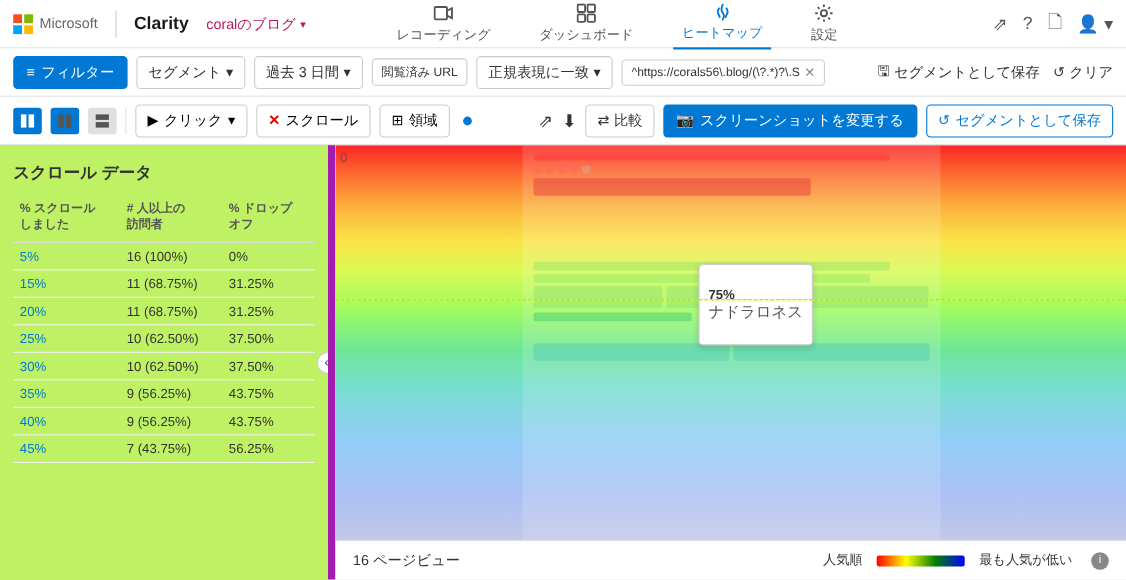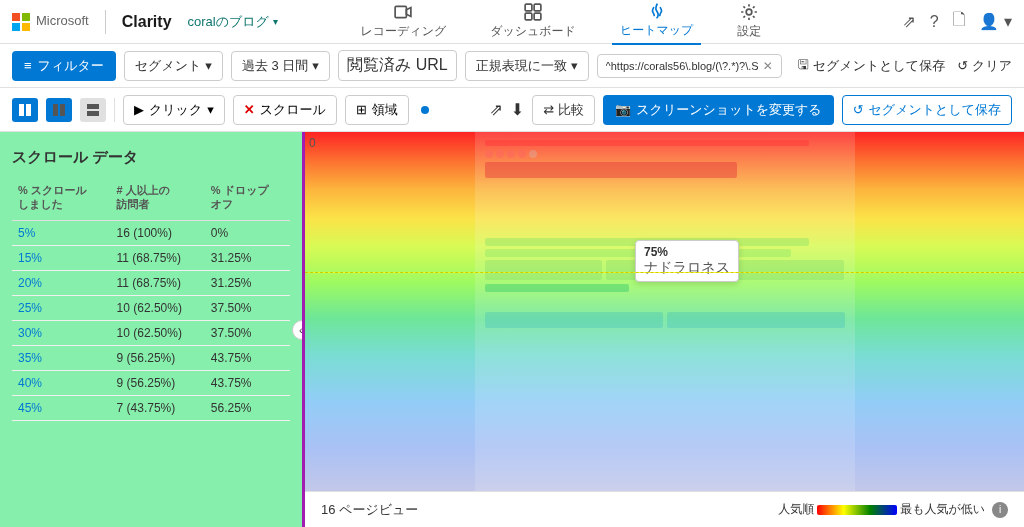--- a/index.html
+++ b/index.html
@@ -12,37 +12,37 @@
     }
     .ms-logo { display: flex; align-items: flex-start; gap: 6px; }
     .ms-logo-grid { display: grid; grid-template-columns: 1fr 1fr; gap: 2px; width: 18px; height: 18px; }
     .ms-logo-grid span { display: block; }
     .ms-logo-grid span:nth-child(1) { background: #f25022; }
     .ms-logo-grid span:nth-child(2) { background: #7fba00; }
     .ms-logo-grid span:nth-child(3) { background: #00a4ef; }
     .ms-logo-grid span:nth-child(4) { background: #ffb900; }
     .divider-v { width: 1px; height: 24px; background: #ccc; }
     .app-title { font-size: 16px; font-weight: 600; color: #1a1a1a; }
-    .blog-name { font-size: 13px; color: #0f766e; display: flex; align-items: center; gap: 4px; cursor: pointer; }
+    .blog-name { font-size: 13px; color: #be185d; display: flex; align-items: center; gap: 4px; cursor: pointer; }
     .chevron-down { font-size: 10px; }
     .nav-center { display: flex; align-items: center; gap: 28px; margin: 0 auto; }
     .nav-item { display: flex; flex-direction: column; align-items: center; gap: 2px; cursor: pointer; color: #555; font-size: 12px; padding: 4px 8px; }
     .nav-item svg { width: 18px; height: 18px; }
     .nav-item.active { color: #0078d4; border-bottom: 2px solid #0078d4; }
     .nav-right { display: flex; align-items: center; gap: 14px; margin-left: auto; }
     .nav-icon-btn { cursor: pointer; color: #555; font-size: 16px; }
 
     
     .filter-bar {
       display: flex; align-items: center; background: #fff;
       border-bottom: 1px solid #e0e0e0; height: 44px; padding: 0 12px; gap: 8px;
     }
     .btn-filter { background: #0078d4; color: #fff; border: none; border-radius: 4px; padding: 6px 12px; cursor: pointer; display: flex; align-items: center; gap: 6px; font-size: 13px; }
     .btn-secondary { background: #fff; color: #333; border: 1px solid #ccc; border-radius: 4px; padding: 5px 10px; cursor: pointer; display: flex; align-items: center; gap: 4px; font-size: 13px; }
-    .filter-tag { background: #fff; border: 1px solid #ccc; border-radius: 4px; padding: 4px 8px; font-size: 16px; display: flex; align-items: center; gap: 6px; }
+    .filter-tag { background: #fff; border: 1px solid #ccc; border-radius: 4px; padding: 4px 8px; font-size: 11px; display: flex; align-items: center; gap: 6px; }
     .filter-tag-url { background: #fff; border: 1px solid #ccc; border-radius: 4px; padding: 4px 8px; font-size: 12px; display: flex; align-items: center; gap: 4px; max-width: 220px; }
     .filter-tag-url .close { cursor: pointer; color: #888; }
     .save-segment { display: flex; align-items: center; gap: 4px; cursor: pointer; color: #333; font-size: 13px; }
     .clear-btn { display: flex; align-items: center; gap: 4px; cursor: pointer; color: #333; font-size: 13px; }
 
     
     .tool-bar {
       display: flex; align-items: center; background: #fff;
       border-bottom: 1px solid #e0e0e0; height: 44px; padding: 0 12px; gap: 8px;
     }
@@ -56,22 +56,22 @@
     .right-tools { margin-left: auto; display: flex; align-items: center; gap: 8px; }
     .btn-primary { background: #0078d4; color: #fff; border: none; border-radius: 4px; padding: 6px 12px; cursor: pointer; display: flex; align-items: center; gap: 5px; font-size: 13px; }
     .btn-outline { background: #fff; color: #0078d4; border: 1px solid #0078d4; border-radius: 4px; padding: 5px 10px; cursor: pointer; display: flex; align-items: center; gap: 5px; font-size: 13px; }
     .dot-btn { width: 8px; height: 8px; background: #0078d4; border-radius: 50%; border: none; cursor: pointer; margin-left: 4px; }
 
     
     .main-content { display: flex; height: calc(527px - 132px); background: #f3f2f1; }
 
     
     .scroll-data {
-      width: 305px; min-width: 305px; background: #86efac;
-      border-right: 3px solid #a21caf; overflow-y: auto; padding: 16px 12px;
+      width: 305px; min-width: 305px; background: #bef264;
+      border-right: 7px solid #a21caf; overflow-y: auto; padding: 16px 12px;
       position: relative;
     }
     .collapse-btn { position: absolute; right: -10px; top: 50%; transform: translateY(-50%); background: #fff; border: 1px solid #ccc; border-radius: 50%; width: 20px; height: 20px; display: flex; align-items: center; justify-content: center; cursor: pointer; font-size: 11px; z-index: 10; }
     .scroll-title { font-size: 15px; font-weight: 600; margin-bottom: 12px; }
     .scroll-table { width: 100%; border-collapse: collapse; }
     .scroll-table th { font-size: 11px; color: #555; text-align: left; padding: 4px 6px 8px; border-bottom: 1px solid #e0e0e0; line-height: 1.3; }
     .scroll-table td { font-size: 12px; padding: 5px 6px; border-bottom: 1px solid #f0f0f0; }
     .scroll-table td:first-child { color: #0078d4; cursor: pointer; }
 
     
@@ -101,34 +101,34 @@
     .page-preview-content {
       position: absolute; top: 8px; left: 50%; transform: translateX(-50%);
       width: 360px; opacity: 0.6;
     }
     .preview-bar { height: 8px; background: rgba(255,100,100,0.8); border-radius: 2px; margin-bottom: 3px; }
     .preview-dots { display: flex; gap: 3px; margin-bottom: 4px; }
     .preview-dot { width: 8px; height: 8px; border-radius: 50%; background: rgba(200,100,100,0.6); }
     .tooltip-75 {
       position: absolute; left: 330px; top: 30%;
       background: #fff; border: 1px solid #ccc; border-radius: 4px;
-      padding: 4px 8px; font-size: 12px; white-space: nowrap;
+      padding: 20px 8px; font-size: 12px; white-space: nowrap;
       box-shadow: 0 2px 6px rgba(0,0,0,0.15);
     }
     .tooltip-line {
       position: absolute; left: 0; right: 0; top: calc(30% + 32px);
       height: 1px; background: rgba(255,255,0,0.8); border-top: 1px dashed rgba(200,200,0,0.9);
     }
     .row-num { position: absolute; left: 4px; top: 4px; font-size: 12px; color: #555; }
     .heatmap-footer {
       height: 36px; background: #fff; border-top: 1px solid #e0e0e0;
       display: flex; align-items: center; padding: 0 16px; gap: 16px;
     }
     .page-views { font-size: 13px; font-weight: 500; }
-    .legend { display: flex; align-items: center; gap: 3px; margin-left: auto; font-size: 12px; }
+    .legend { display: flex; align-items: center; gap: 13px; margin-left: auto; font-size: 12px; }
     .legend-gradient { width: 80px; height: 10px; background: linear-gradient(to right, red, yellow, green, blue); border-radius: 2px; }
     .info-icon { width: 16px; height: 16px; border-radius: 50%; background: #888; color: #fff; display: flex; align-items: center; justify-content: center; font-size: 10px; cursor: pointer; margin-left: 4px; }
   </style>
 </head>
 <body>
 
 <div class="top-nav">
   <div class="ms-logo">
     <div class="ms-logo-grid">
       <span></span>

